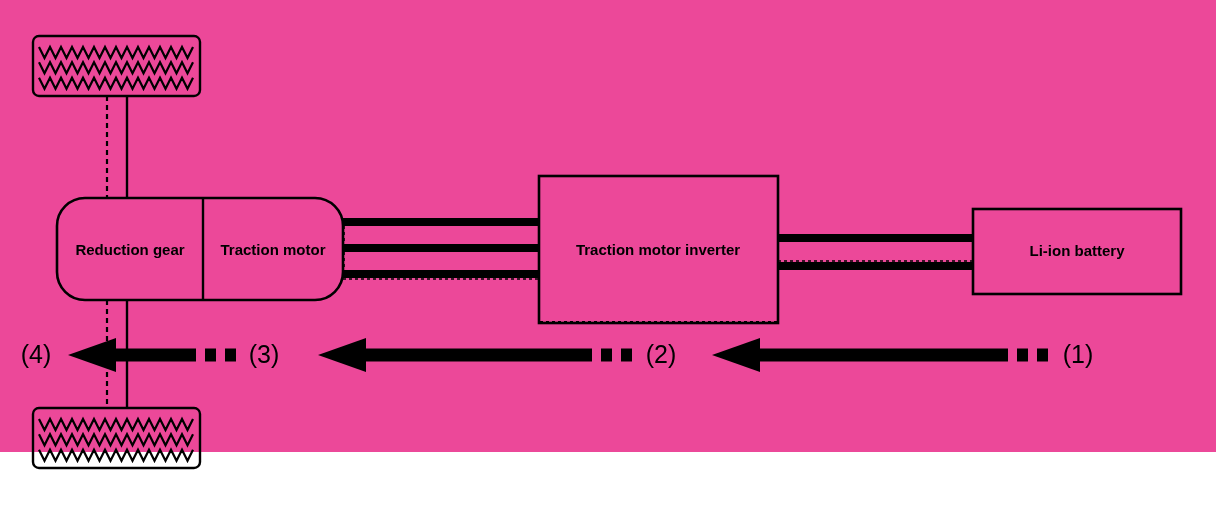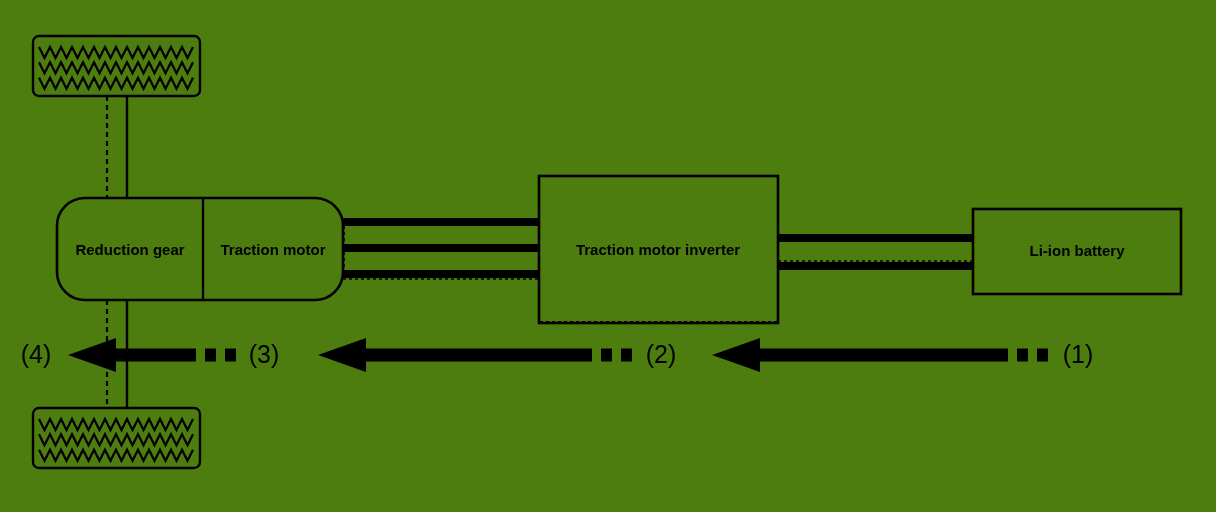--- a/index.html
+++ b/index.html
@@ -9,22 +9,22 @@
   }
   body {
     width: 1216px;
     height: 512px;
     font-family: "Liberation Sans", sans-serif;
     overflow: hidden;
   }
   #diagram-root {
     position: relative;
     width: 1216px;
-    height: 512px;
-    background: #4d7c0f;
+    height: 452px;
+    background: #ec4899;
   }
   svg#powertrain-svg {
     display: block;
     width: 1216px;
     height: 512px;
   }
   .box-label {
     font-family: "Liberation Sans", sans-serif;
     font-size: 15px;
     font-weight: 700;

